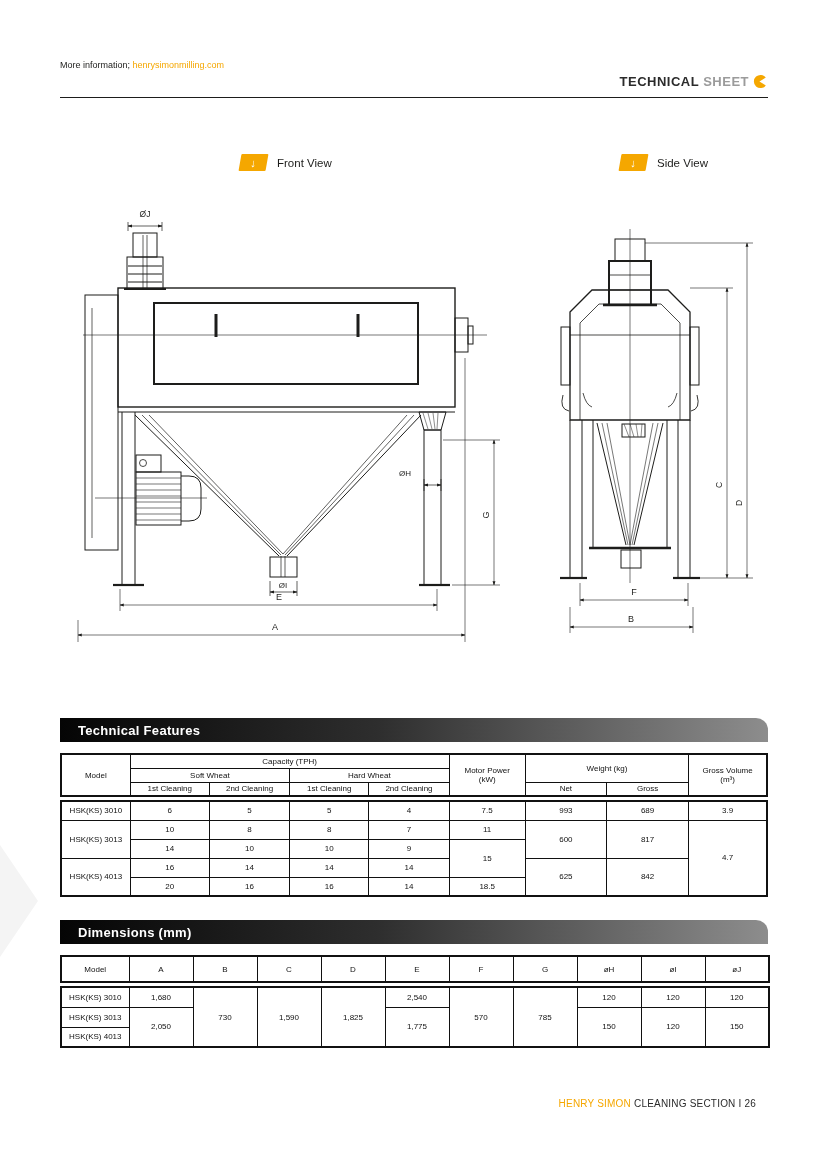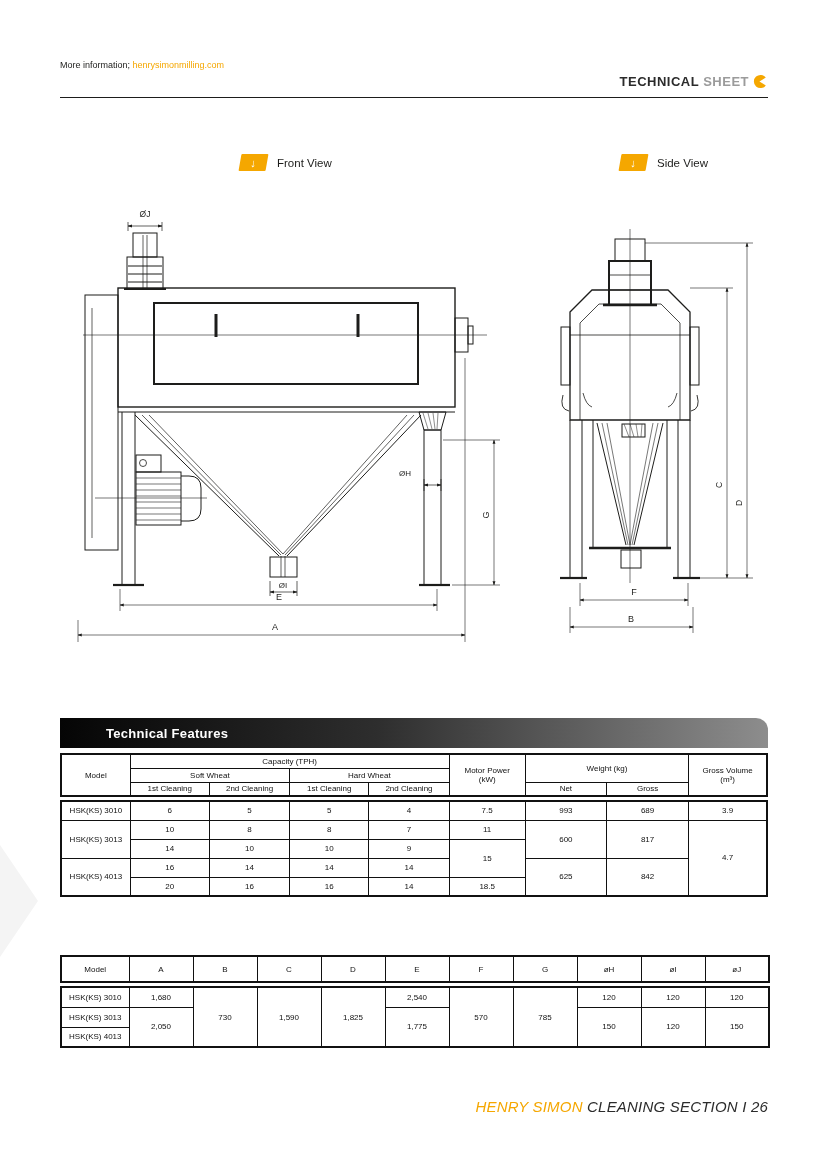--- a/index.html
+++ b/index.html
@@ -17,40 +17,40 @@
   
   .view-tag { position:absolute; display:flex; align-items:center; gap:10px; }
   .view-tag .badge { width:27px; height:17px; background:#F5A700; transform:skewX(-10deg); display:flex; align-items:center; justify-content:center; color:#fff; font-size:11px; font-weight:bold; border-radius:1px; }
   .view-tag .lbl { font-size:11.5px; color:#1d1d1b; }
 
   
   svg.draw { position:absolute; }
   svg.draw text { font-family:"Liberation Sans", sans-serif; fill:#1d1d1b; }
 
   
-  .band { position:absolute; left:60px; width:708px; height:30px; border-radius:0 12px 0 0;
+  .band { position:absolute; left:60px; width:708px; height:24px; border-radius:0 12px 0 0;
           background:linear-gradient(90deg,#050505 0%,#2e2e2e 45%,#8d8d8d 100%);
-          display:flex; align-items:center;padding-left:28px; }
+          display:flex; align-items:center; }
   .band .title { color:#ffffff; font-weight:bold; font-size:13px; padding-left:18px; letter-spacing:.3px; }
 
   
   table.tbl { border-collapse:collapse; table-layout:fixed; width:708px; background:#fff; }
   table.tbl td { border:1px solid #111; text-align:center; vertical-align:middle; font-size:8px; color:#111; padding:0 2px; }
   .tbl-wrap { position:absolute; left:60px; }
   .obox { border:2px solid #111; }
   td.model { font-size:7.5px; }
   td.bb { border-bottom:2px solid #111;margin-left:35px; }
   .gap { height:3px; }
   .tf-head tr { height:14px; }
   .tf-body tr { height:19px; }
   .dm-head tr { height:26px; }
   .dm-body tr { height:20px; }
 
   
-  .footer { position:absolute; right:59px; top:1098px; font-size:15px; letter-spacing:.2px;font-style:italic; }
+  .footer { position:absolute; right:71px; top:1098px; font-size:10px; letter-spacing:.2px; }
   .footer .brand { color:#F5A700; }
   .footer .rest { color:#2b2b2b; }
 
   
   .watermark { position:absolute; left:0; top:845px; width:38px; height:112px; background:#f4f4f4;
                clip-path:polygon(0 0, 100% 50%, 0 100%); }
 </style>
 </head>
 <body>
 
@@ -379,20 +379,23 @@
         <td>20</td>
         <td>16</td>
         <td>16</td>
         <td>14</td>
         <td>18.5</td>
       </tr>
     </tbody>
       </table>
   </div>
 
+  <div class="band" style="top:920px;">
+    <div class="title">Dimensions (mm)</div>
+  </div>
 
   <div class="tbl-wrap" style="top:955px;">
     <table class="tbl dm-head obox">
       <colgroup>
           <col style="width:68px">
           <col style="width:64px">
           <col style="width:64px">
           <col style="width:64px">
           <col style="width:64px">
           <col style="width:64px">

